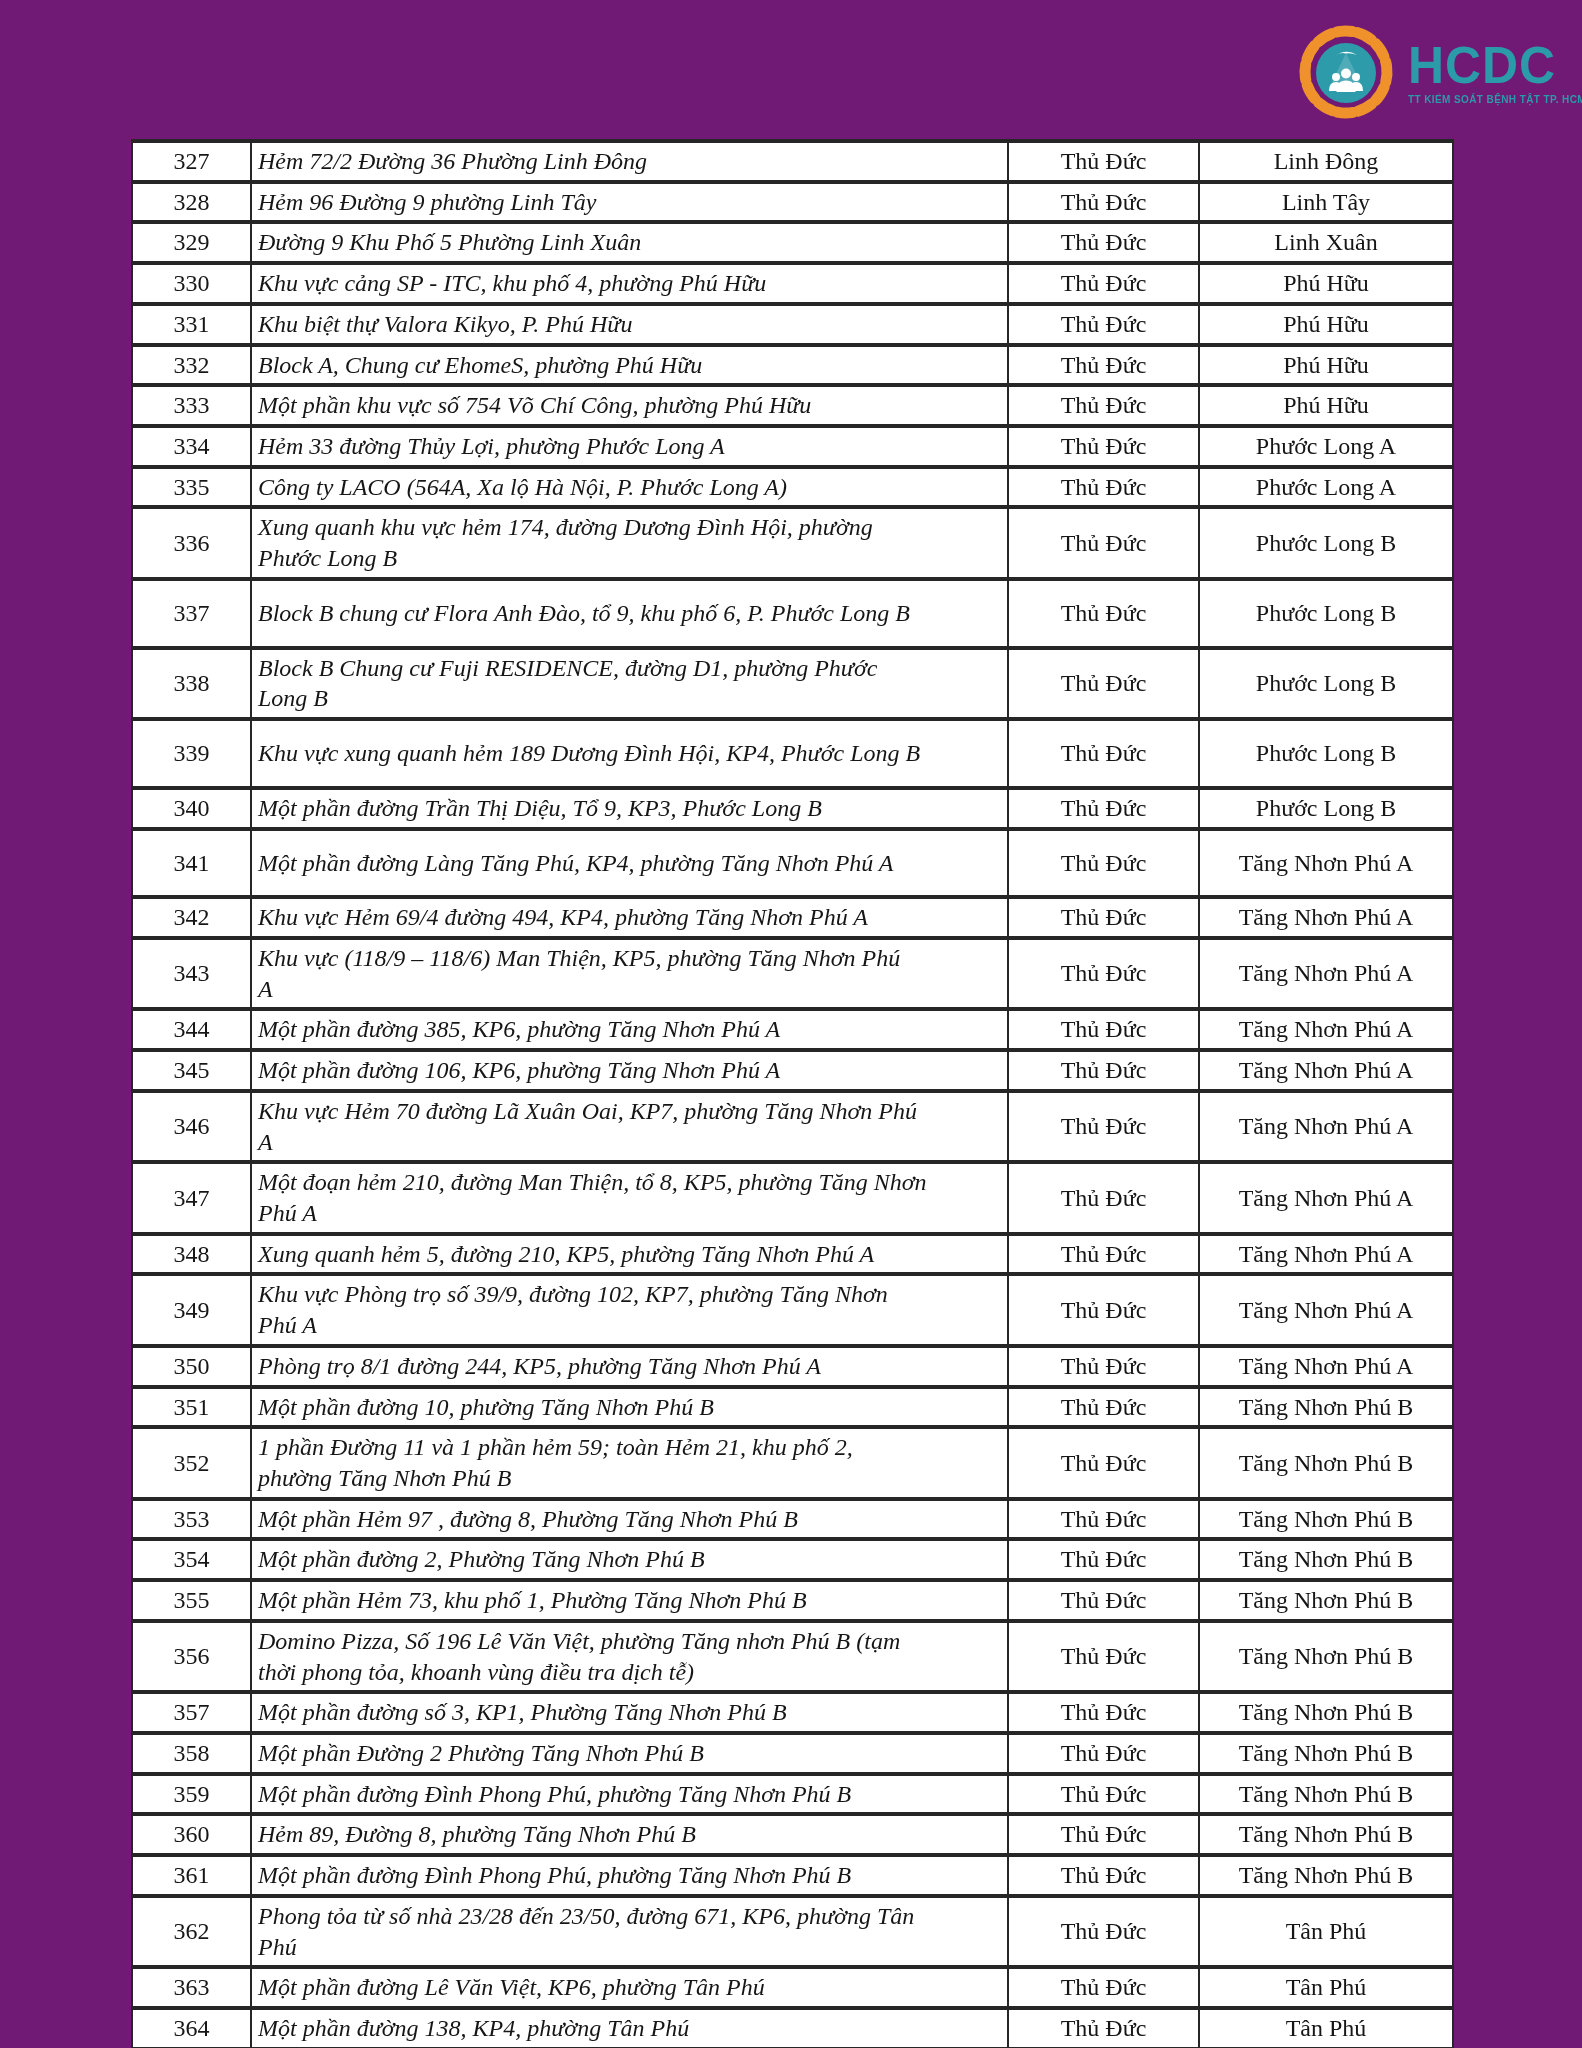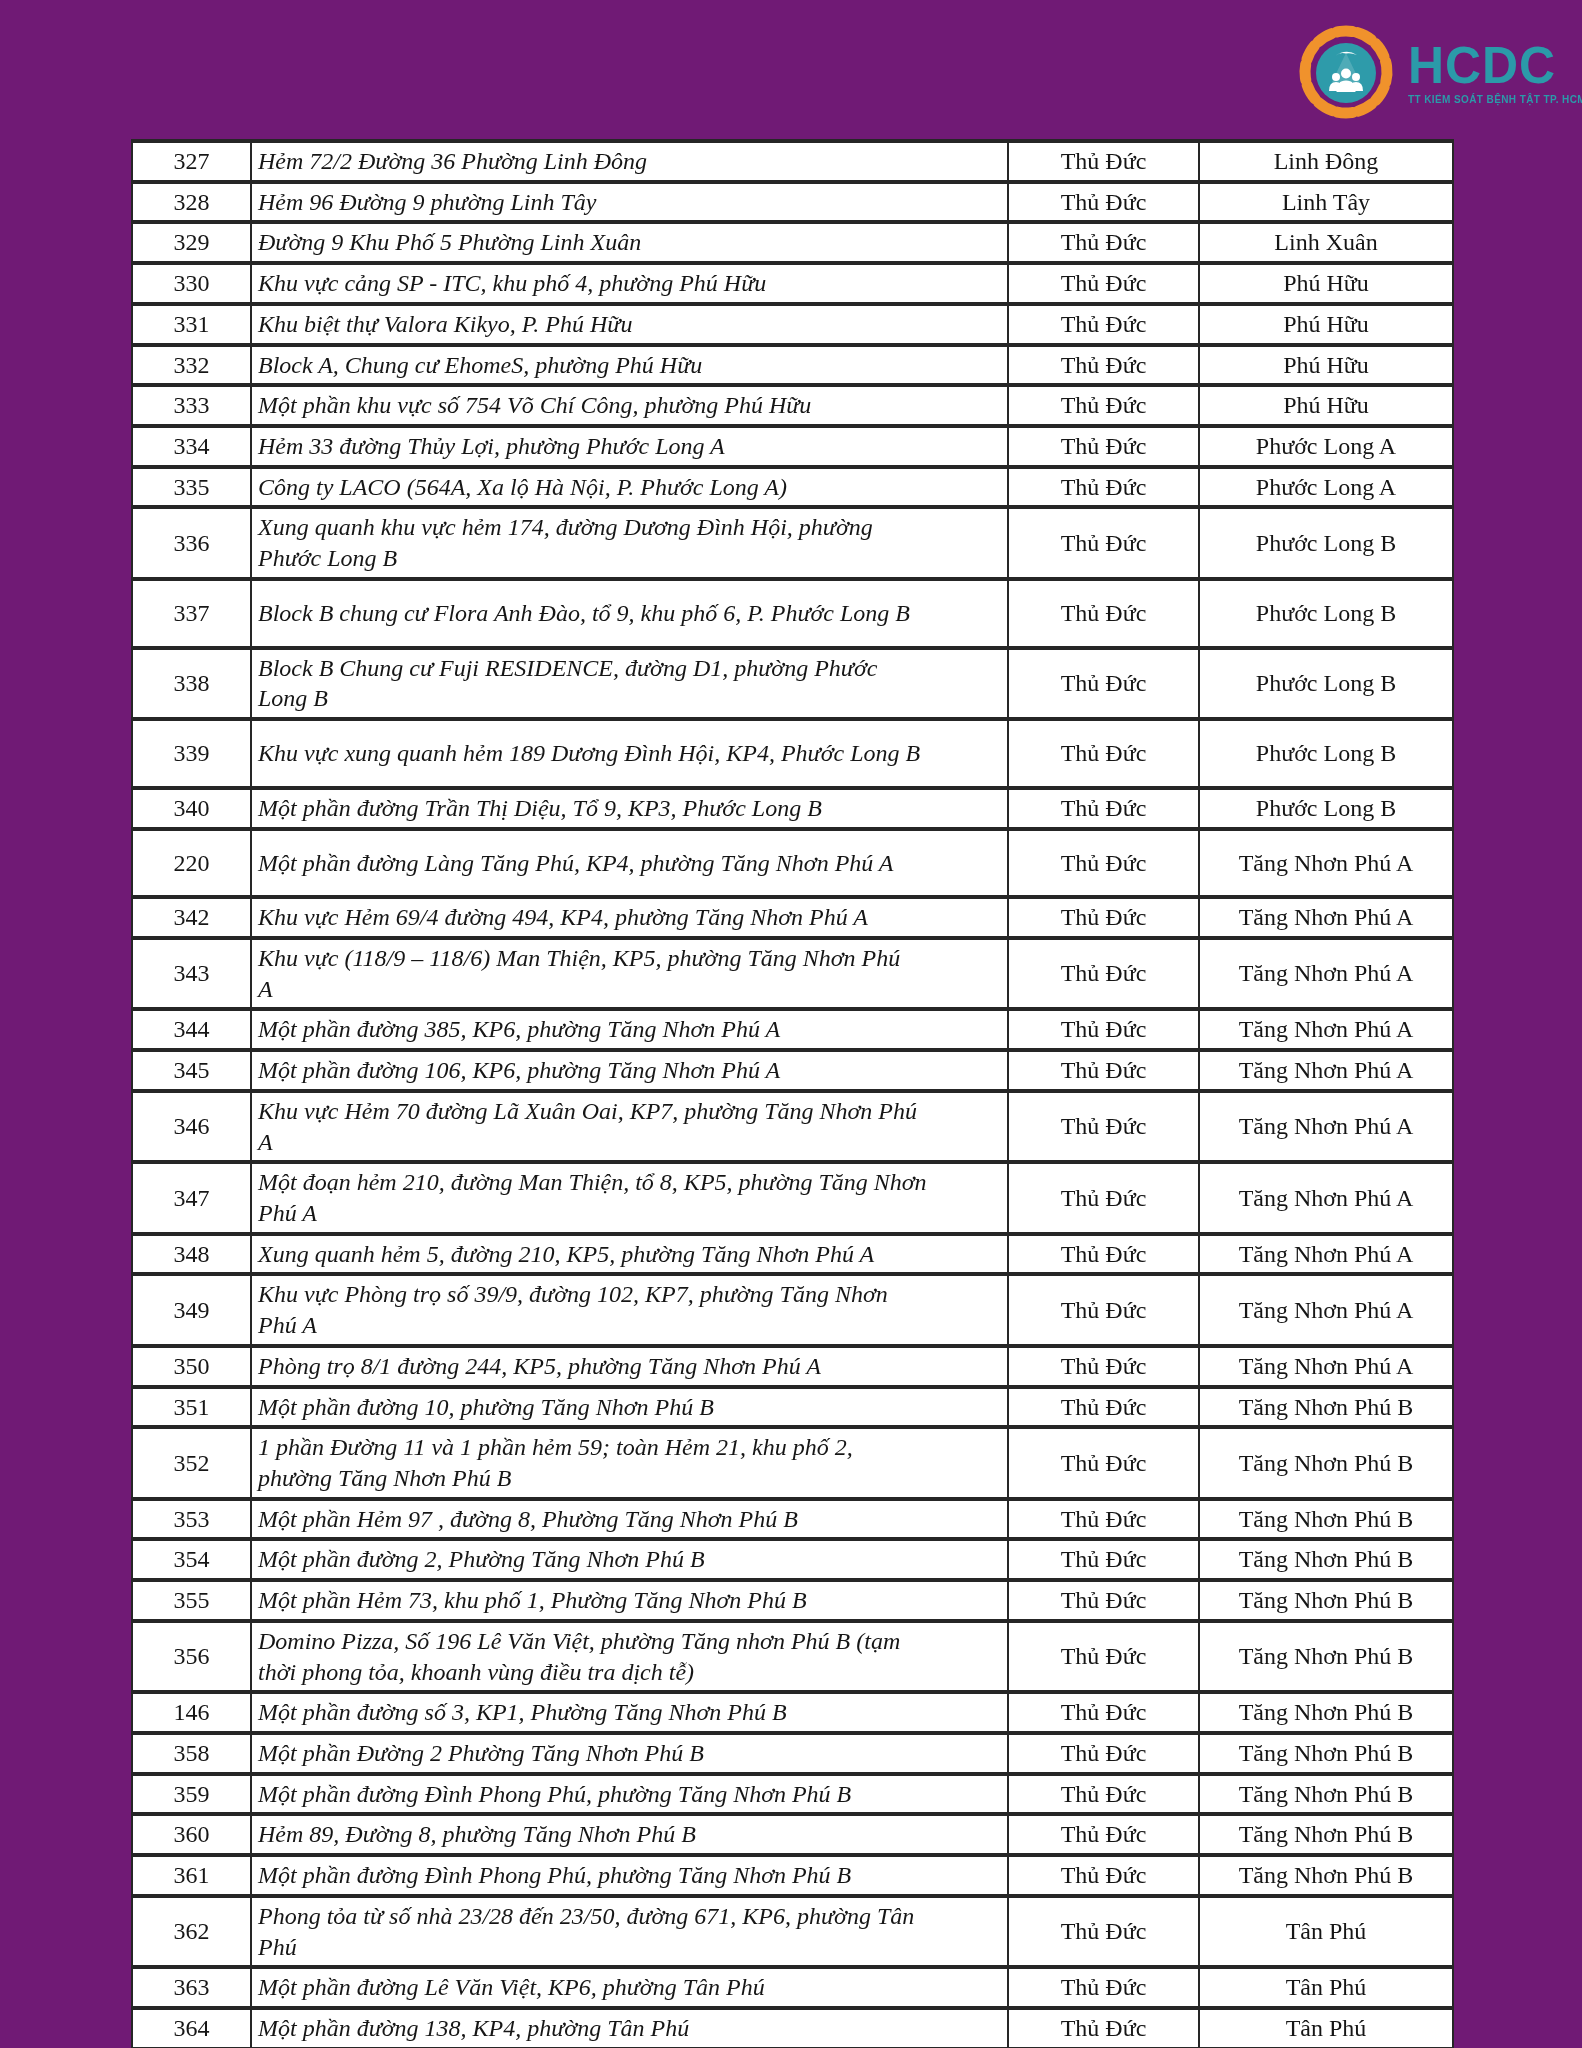--- a/index.html
+++ b/index.html
@@ -206,21 +206,21 @@
     </tr>
 
     <tr>
       <td class="c-no">340</td>
       <td class="c-addr">Một phần đường Trần Thị Diệu, Tổ 9, KP3, Phước Long B</td>
       <td class="c-dist">Thủ Đức</td>
       <td class="c-ward">Phước Long B</td>
     </tr>
 
     <tr class="tall">
-      <td class="c-no">220</td>
+      <td class="c-no">341</td>
       <td class="c-addr">Một phần đường Làng Tăng Phú, KP4, phường Tăng Nhơn Phú A</td>
       <td class="c-dist">Thủ Đức</td>
       <td class="c-ward">Tăng Nhơn Phú A</td>
     </tr>
 
     <tr>
       <td class="c-no">342</td>
       <td class="c-addr">Khu vực Hẻm 69/4 đường 494, KP4, phường Tăng Nhơn Phú A</td>
       <td class="c-dist">Thủ Đức</td>
       <td class="c-ward">Tăng Nhơn Phú A</td>
@@ -324,21 +324,21 @@
 
     <tr>
       <td class="c-no">356</td>
       <td class="c-addr">Domino Pizza, Số 196 Lê Văn Việt, phường Tăng nhơn Phú B (tạm
 thời phong tỏa, khoanh vùng điều tra dịch tễ)</td>
       <td class="c-dist">Thủ Đức</td>
       <td class="c-ward">Tăng Nhơn Phú B</td>
     </tr>
 
     <tr>
-      <td class="c-no">146</td>
+      <td class="c-no">357</td>
       <td class="c-addr">Một phần đường số 3, KP1, Phường Tăng Nhơn Phú B</td>
       <td class="c-dist">Thủ Đức</td>
       <td class="c-ward">Tăng Nhơn Phú B</td>
     </tr>
 
     <tr>
       <td class="c-no">358</td>
       <td class="c-addr">Một phần Đường 2 Phường Tăng Nhơn Phú B</td>
       <td class="c-dist">Thủ Đức</td>
       <td class="c-ward">Tăng Nhơn Phú B</td>

